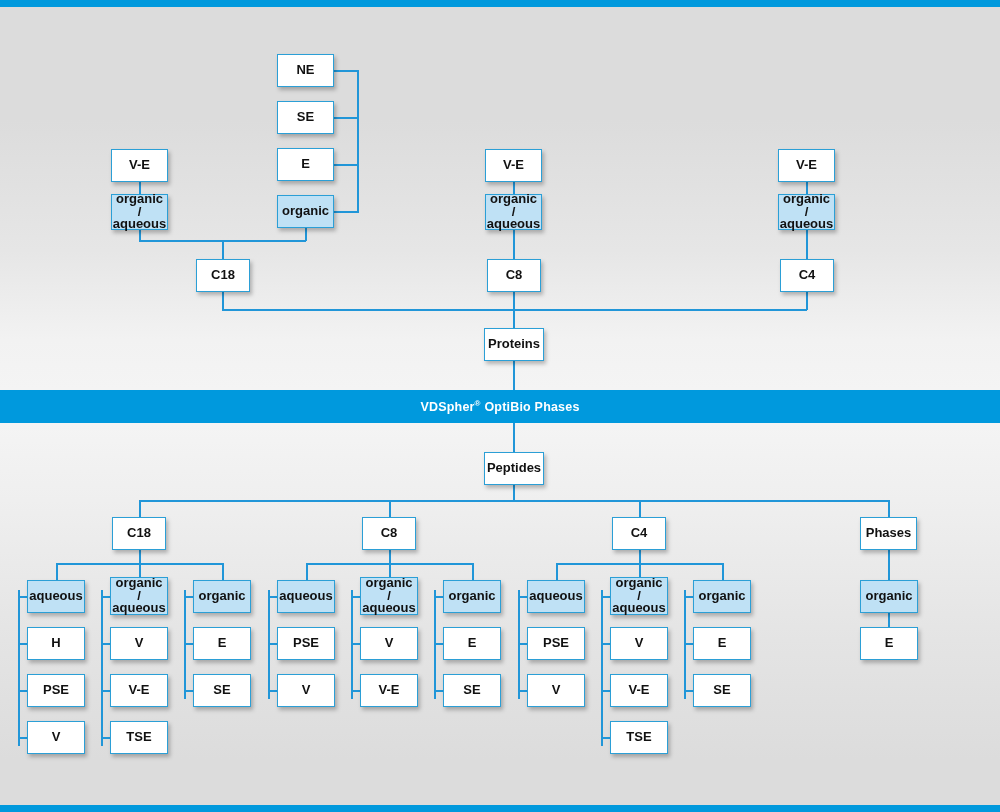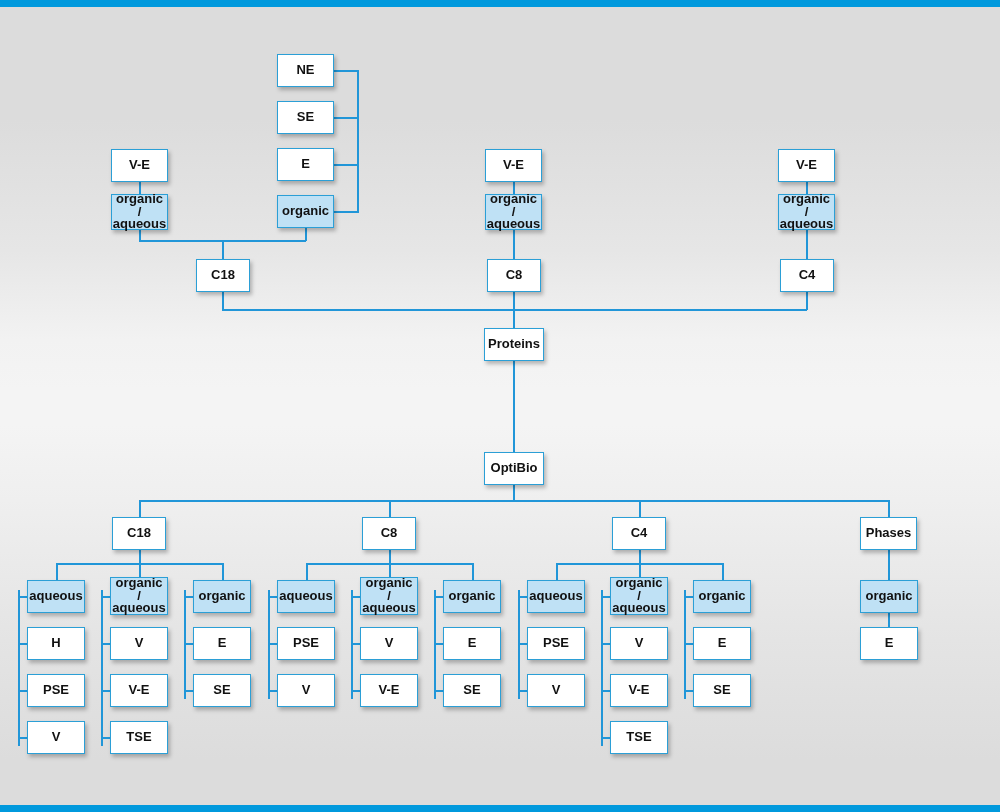--- a/index.html
+++ b/index.html
@@ -142,23 +142,26 @@
       <span class="lbl">C8</span>
     </div>
   <div class="node" style="left:780px;top:259px;width:54px;height:33px;">
       <span class="lbl">C4</span>
     </div>
 
   <div class="node" style="left:484px;top:328px;width:60px;height:33px;">
       <span class="lbl">Proteins</span>
     </div>
 
+  <div class="banner">
+    <div class="banner-text"><span>VDSpher</span><sup>®</sup><span> OptiBio Phases</span></div>
+  </div>
 
   <div class="node" style="left:484px;top:452px;width:60px;height:33px;">
-      <span class="lbl">OptiBio</span>
+      <span class="lbl">Peptides</span>
     </div>
 
   <div class="ln lnv" style="left:513px;top:485px;height:16px;"></div>
   <div class="ln lnh" style="left:139px;top:500px;width:750px;"></div>
   <div class="ln lnv" style="left:139px;top:500px;height:17px;"></div>
   <div class="ln lnv" style="left:389px;top:500px;height:17px;"></div>
   <div class="ln lnv" style="left:639px;top:500px;height:17px;"></div>
   <div class="ln lnv" style="left:888px;top:500px;height:17px;"></div>
 
   <div class="node" style="left:112px;top:517px;width:54px;height:33px;">

